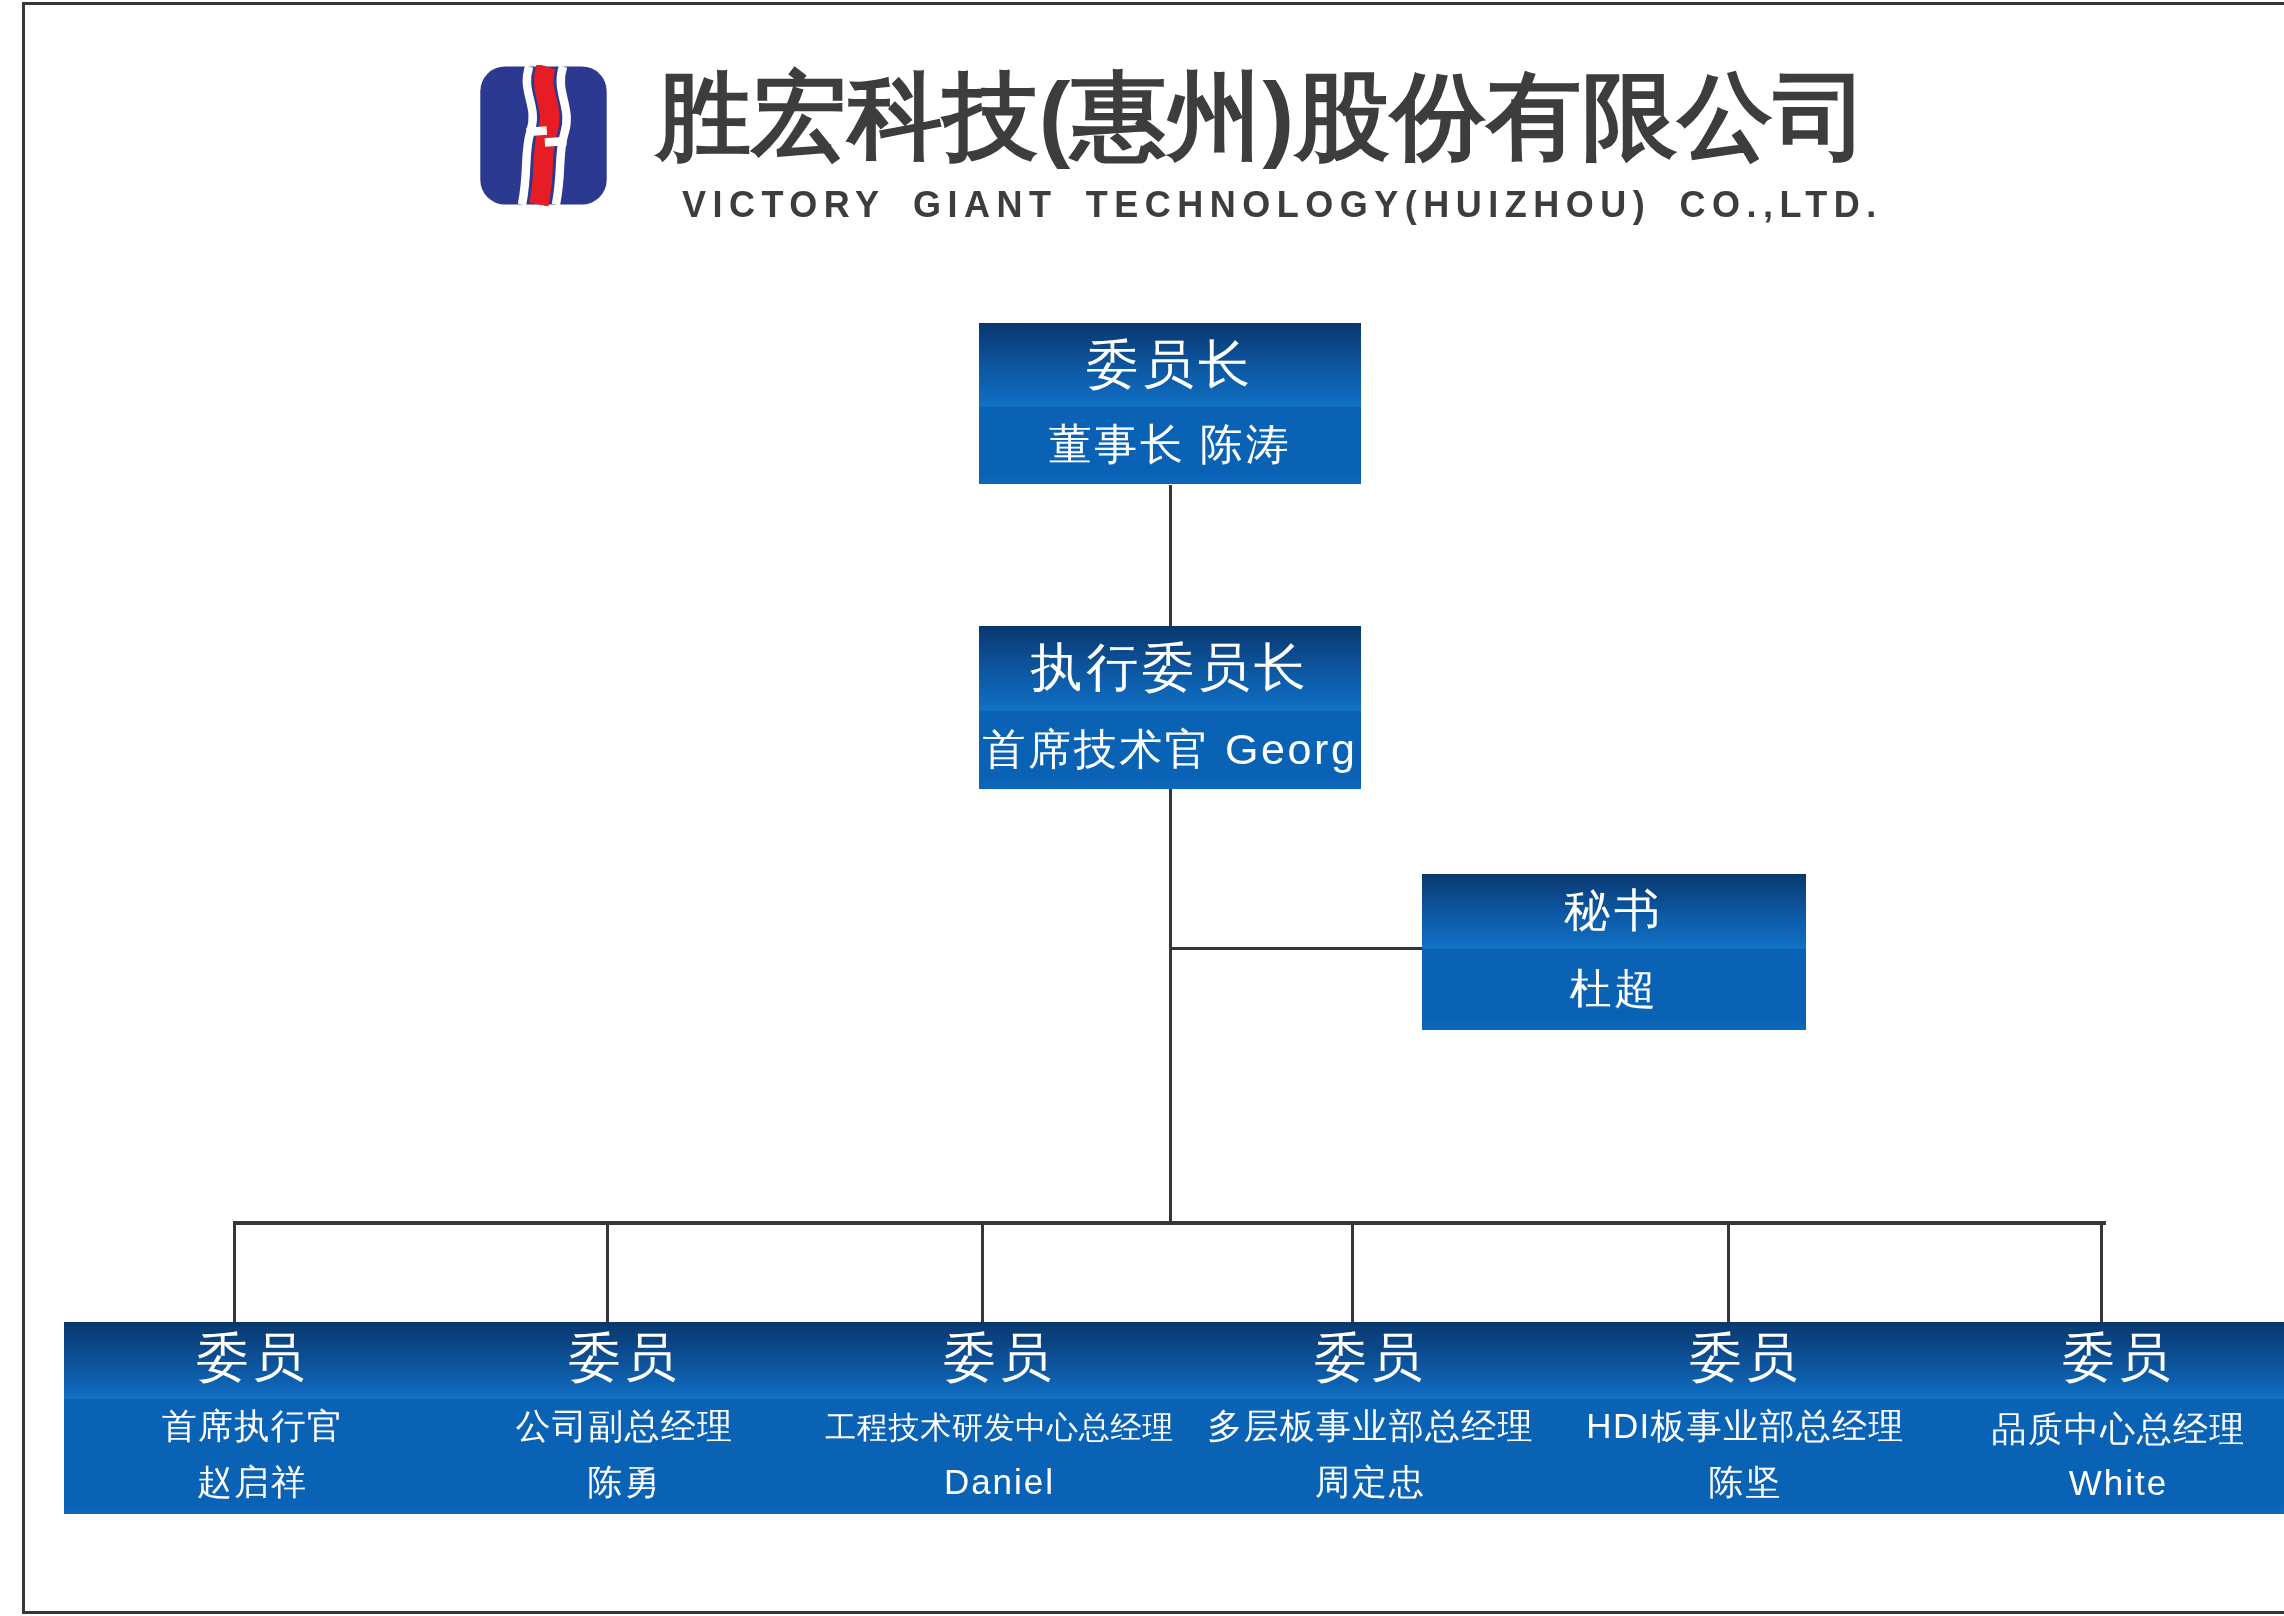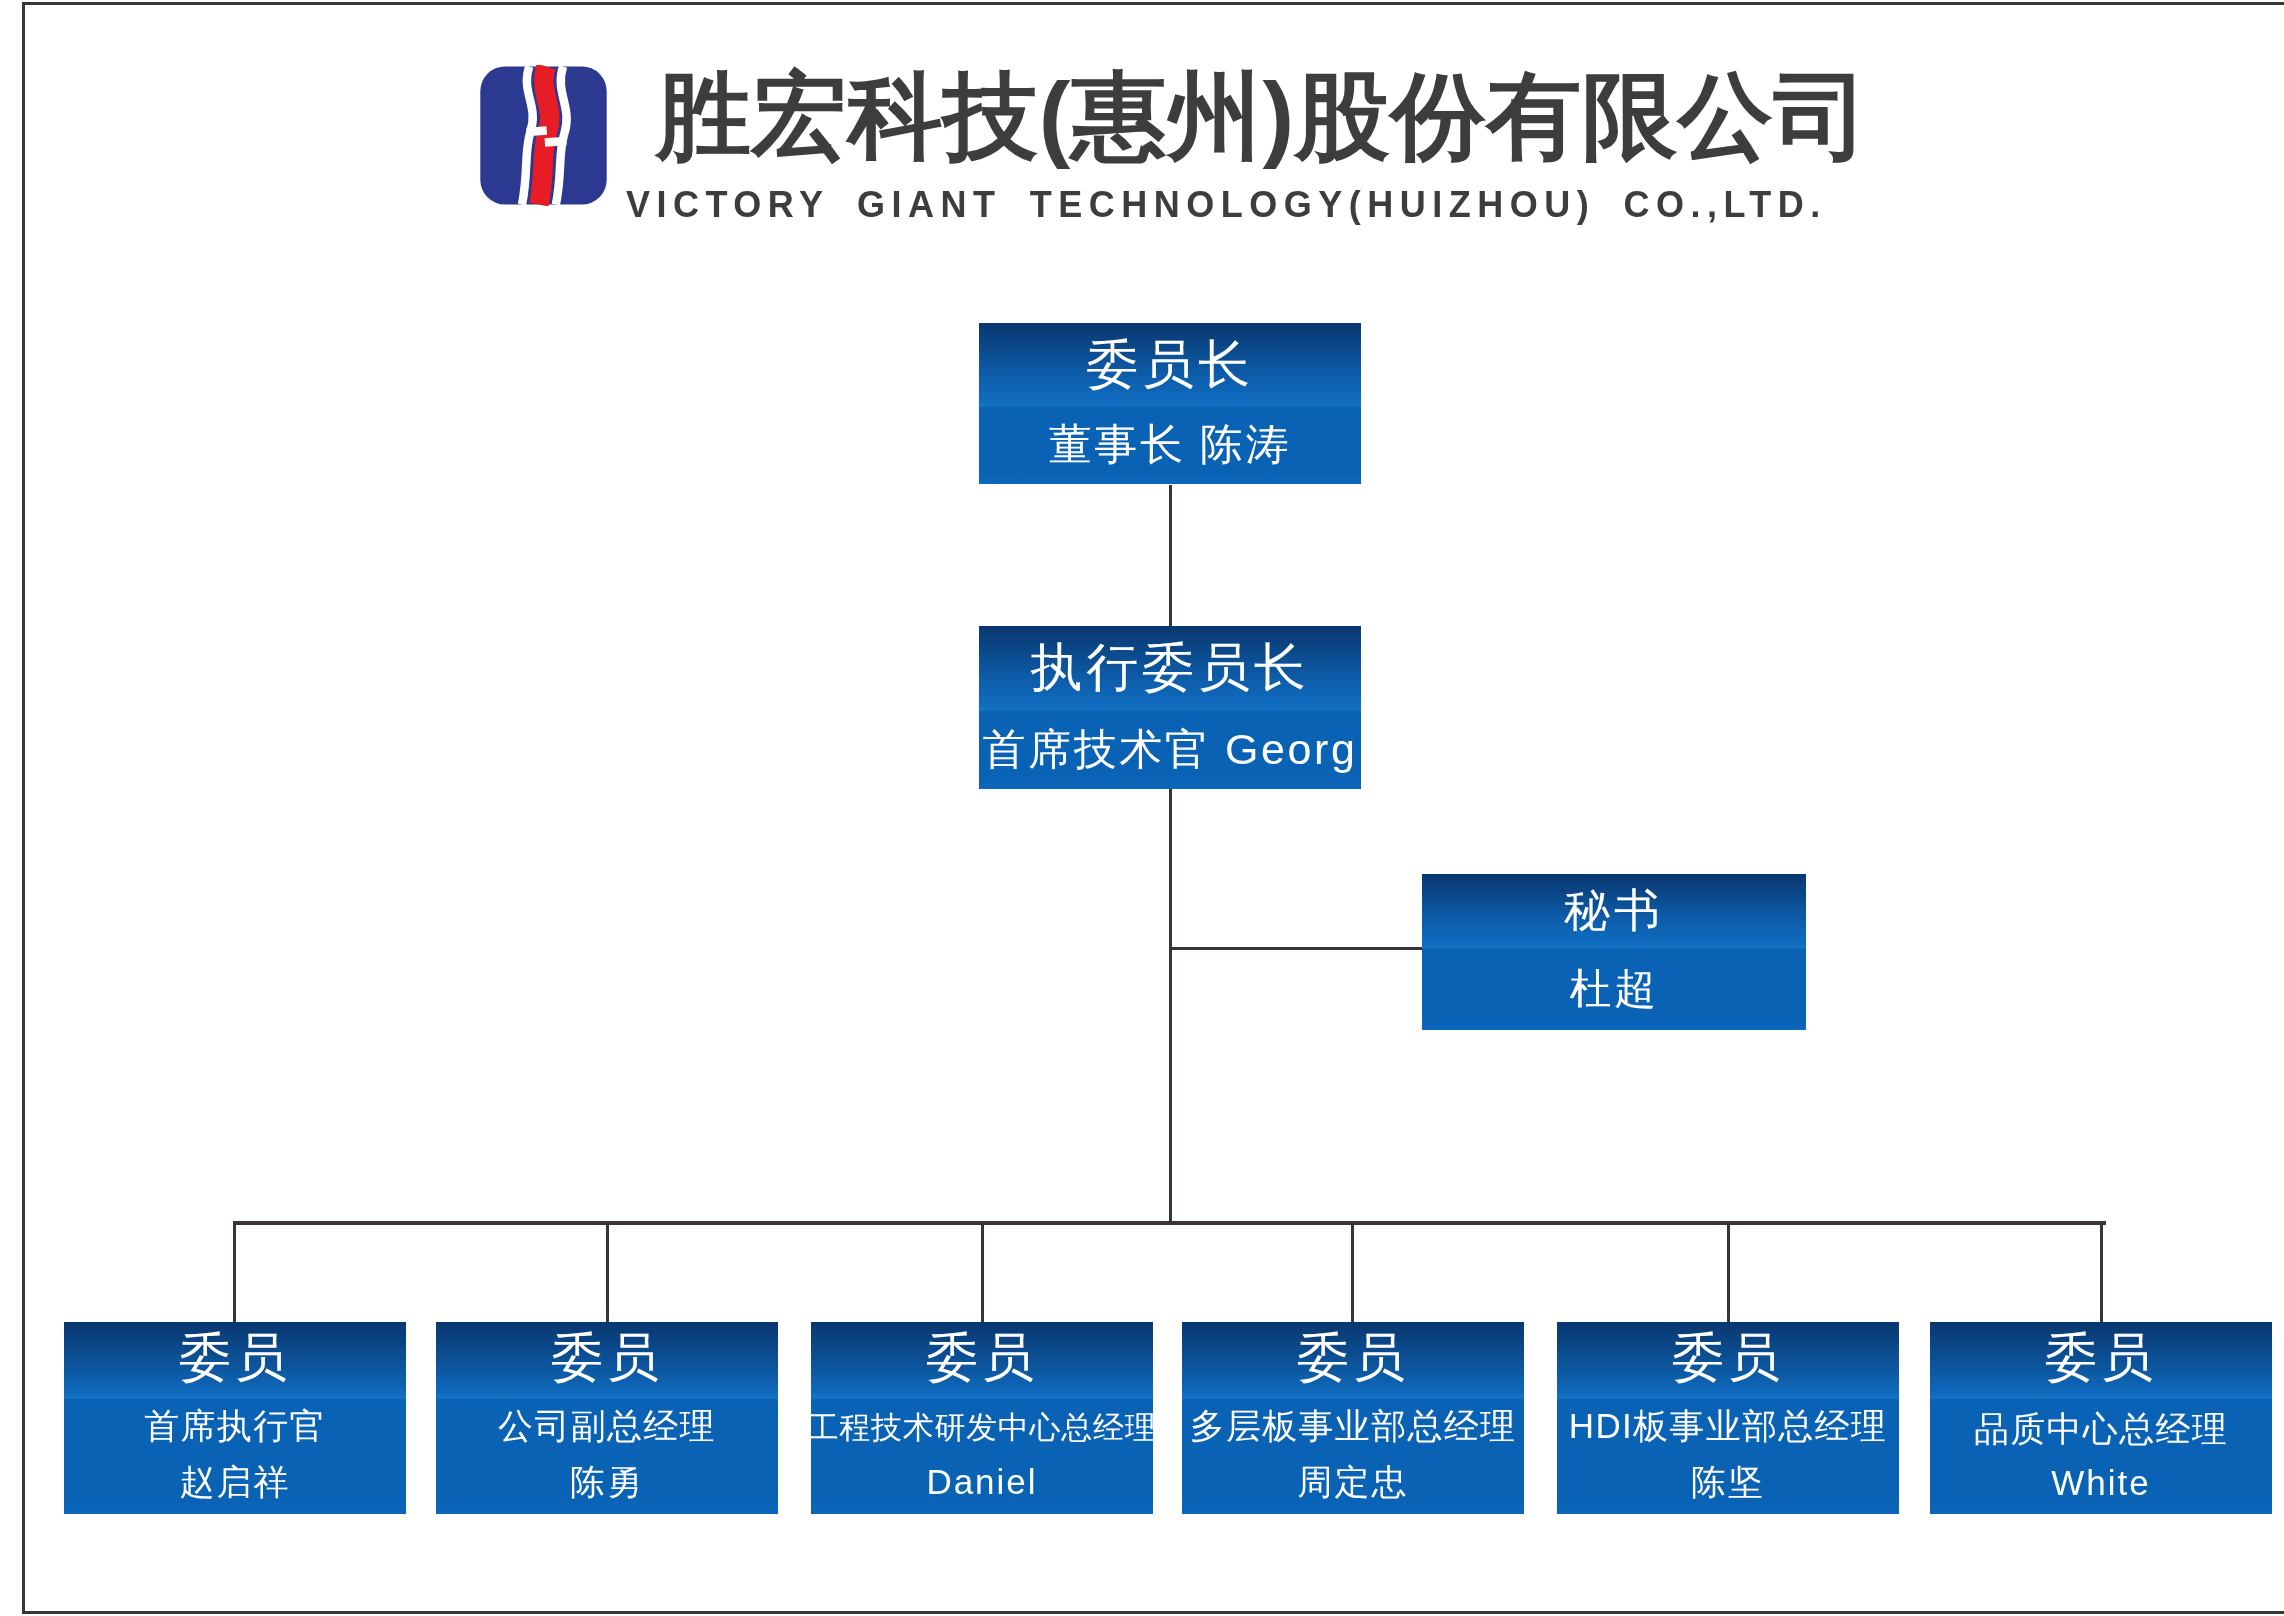--- a/index.html
+++ b/index.html
@@ -8,21 +8,21 @@
   .frame{position:absolute;inset:2px;border:3.3px solid #3a3637;pointer-events:none;}
 
   
   .logo{position:absolute;left:459px;top:65px;width:129px;height:141px;}
   .title-zh{
     position:absolute;left:636px;top:62px;width:1236px;
     font-size:95px;font-weight:700;color:#3d3d3d;letter-spacing:0.7px;
     white-space:nowrap;line-height:1.15;
   }
   .title-en{
-    position:absolute;left:606px;top:184px;width:1236px;
+    position:absolute;left:662px;top:184px;width:1236px;
     font-size:36px;font-weight:700;color:#3d3d3d;
     letter-spacing:6.5px;word-spacing:11.7px;white-space:nowrap;
   }
 
   
   .node{position:absolute;color:#ffffff;}
   .seam52{background:linear-gradient(180deg,#09376f 0%,#0d5aa5 30%,#0f6abd 47%,#1474c6 51.5%,#0a62b5 52.3%,#0a62b5 93%,#0c68bd 100%);text-decoration:underline;}
   .seam48{background:linear-gradient(180deg,#09376f 0%,#0d5ca8 28%,#0f6abd 43%,#1474c6 47.5%,#0a62b5 48.3%,#0a62b5 93%,#0c68bd 100%);}
   .seam40{background:linear-gradient(180deg,#09376f 0%,#0d59a3 26%,#0f68bb 36%,#1373c5 39.6%,#0a62b5 40.4%,#0a62b5 93%,#0c68bd 100%);}
 
@@ -33,21 +33,21 @@
 
   .n-root{left:959px;top:323px;width:382px;height:161px;}
   .n-exec{left:959px;top:626px;width:382px;height:163px;}
   .n-root .ttl,.n-exec .ttl{height:52%;}
   .n-root .sub,.n-exec .sub{height:48%;}
 
   .n-sec{left:1402px;top:874px;width:384px;height:156px;}
   .n-sec .ttl{height:48%;font-size:46px;}
   .n-sec .sub{height:52%;font-size:42px;}
 
-  .member{width:342px;height:192px;top:1322px;}
+  .member{width:342px;height:192px;top:1322px;padding-left:35px;}
   .member .ttl{height:38%;font-size:52px;}
   .member .body{position:absolute;left:0;top:38%;width:100%;height:62%;
     display:flex;flex-direction:column;justify-content:space-evenly;align-items:center;}
   .member .role{font-size:35px;letter-spacing:1.3px;white-space:nowrap;}
   .member .name{font-size:35px;letter-spacing:2px;white-space:nowrap;}
   .member.tight .role{font-size:31px;letter-spacing:0.7px;}
 
   .m1{left:44px;}  .m2{left:416px;} .m3{left:791px;}
   .m4{left:1162px;}.m5{left:1537px;}.m6{left:1910px;}
 

